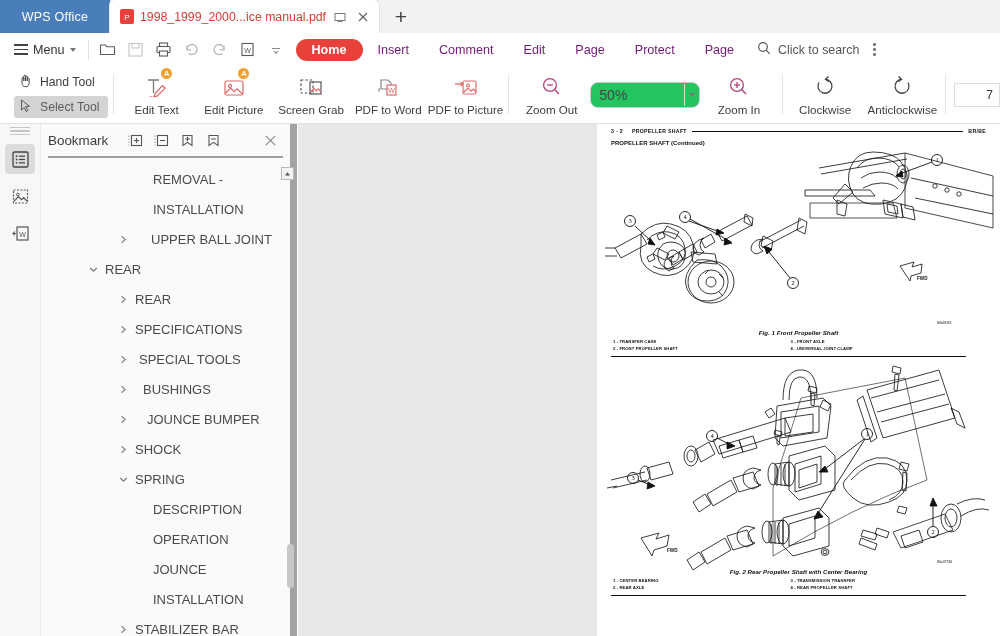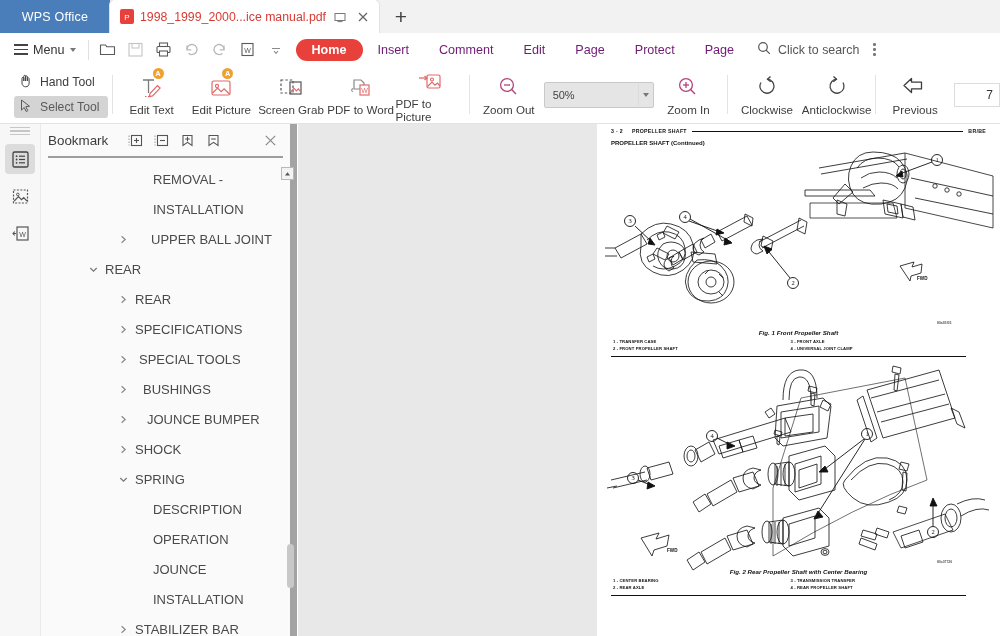--- a/index.html
+++ b/index.html
@@ -72,23 +72,23 @@
               padding:2px 8px 2px 4px; border-radius:3px; width:94px; }
   .tool-row.sel { background:#d4d4d4; color:#5a5a5a; }
   .tb-sep { width:1px; margin:9px 4px; background:#e3e3e3; }
   .tb-item {
     width:78px; display:flex; flex-direction:column; align-items:center;
     justify-content:center; gap:3px; font-size:11.6px; color:#3d3d3d; position:relative;
   }
   .tb-item .ic { height:27px; display:flex; align-items:flex-end; }
   .zoomgroup { display:flex; align-items:center; }
   .zoomsel {
-    width:110px; height:26px; border:1px solid #c9c9c9; border-radius:2px;
+    width:110px; height:26px; border:1px solid #c9c9c9; border-radius:8px;
     display:flex; align-items:center; justify-content:space-between;
-    padding:0 4px 0 8px; font-size:11px; color:#444; background:#e5e5e5;
+    padding:0 4px 0 8px; font-size:14px; color:#444; background:#22c55e;
   }
   .zoomsel .sp { width:1px; height:22px; background:#dcdcdc; }
   .pagebox {
     width:46px; height:24px; background:#fff; border:1px solid #dcdcdc;
     display:flex; align-items:center; justify-content:flex-end; padding-right:6px;
     font-size:12px; color:#333;
   }
   .badge {
     position:absolute; top:2px; right:23px; width:11px; height:11px; border-radius:50%;
     background:#f0a030; color:#fff; font-size:7.5px; display:flex;
@@ -388,28 +388,20 @@
         <svg width="28" height="26" viewBox="0 0 28 26">
             <path d="M20 8.5a7 7 0 1 1-6-3.3" fill="none" stroke="#444" stroke-width="1.3"></path>
             <path d="M10.5 2.5l3 2.8-3.2 2.4" fill="none" stroke="#444" stroke-width="1.3"></path>
           </svg>
       </span>
       <span>Anticlockwise</span>
     </div>
 
     <div class="tb-sep"></div>
 
-    <div class="tb-item">
-      <span class="ic">
-        <svg width="30" height="26" viewBox="0 0 30 26">
-            <path d="M11.5 4.5L4 11.5l7.5 7v-3.6h10v-6.8h-10z" fill="none" stroke="#3d3d3d" stroke-width="1.3" stroke-linejoin="round"></path>
-          </svg>
-      </span>
-      <span>Previous</span>
-    </div>
 
     <div style="display:flex;align-items:center;margin-left:4px;">
       <div class="pagebox">7</div>
     </div>
   </div>
 
   <div class="body">
 
     <div class="iconrail">
       <div class="rail-hdl">

